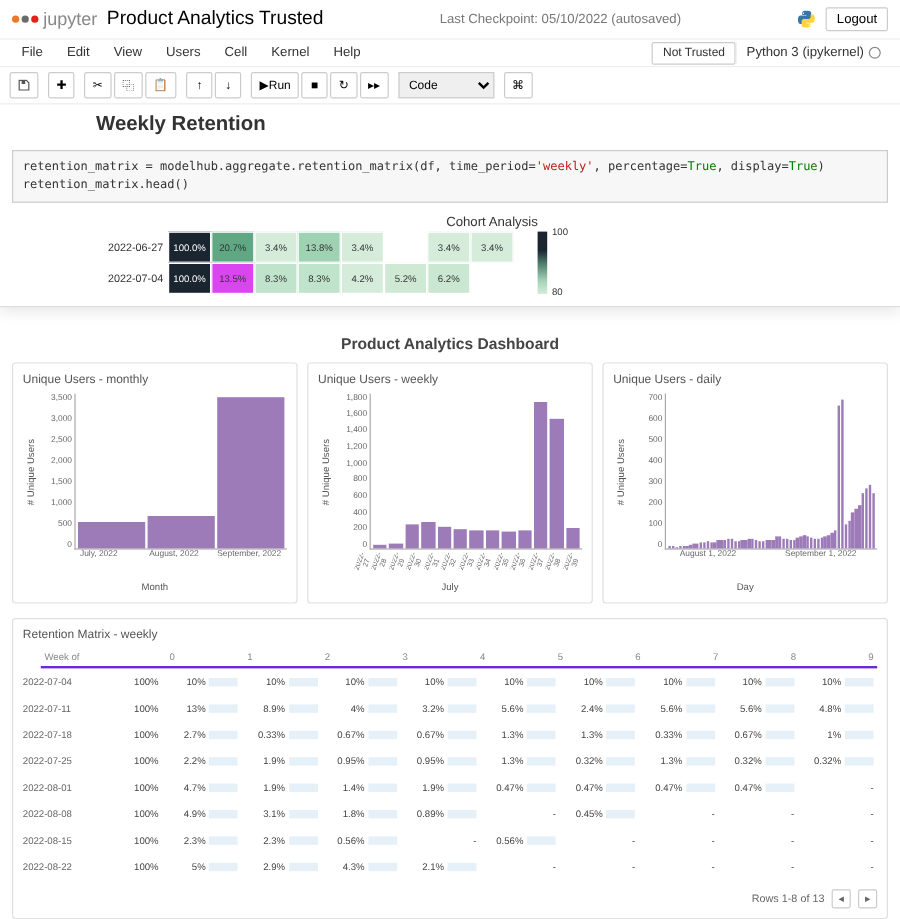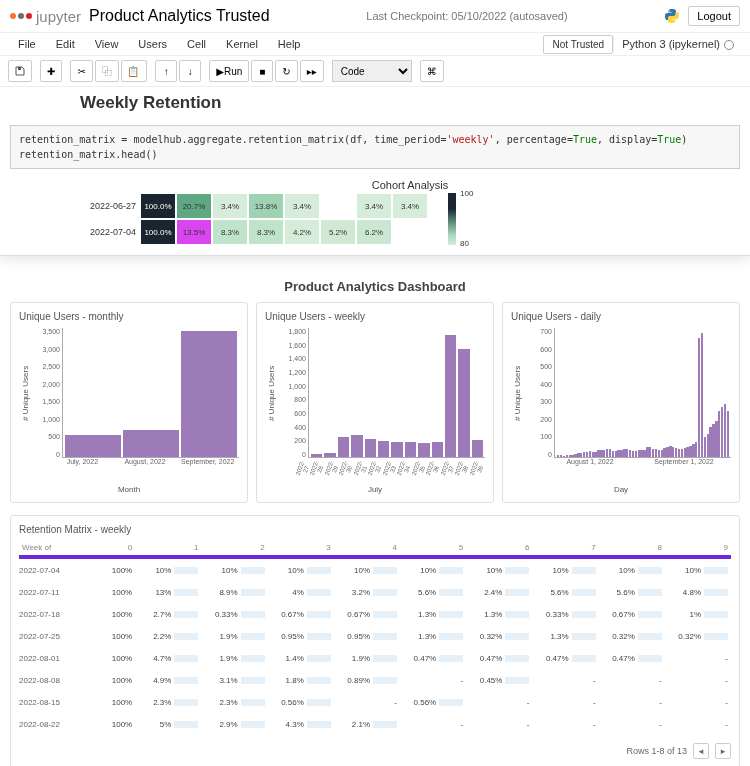--- a/index.html
+++ b/index.html
@@ -60,21 +60,21 @@
   .bar{background:#9c7bb8;flex:1;}
   .x-axis{height:25px;display:flex;font-size:7px;color:#666;padding-left:32px;}
   .x-tick{flex:1;text-align:center;overflow:hidden;}
   .x-tick.rot{writing-mode:vertical-rl;transform:rotate(200deg);height:22px;font-size:6px;}
   .x-label{text-align:center;font-size:8px;color:#555;padding-top:2px;}
   
   
   .retention-card{border:1px solid #e0e0e0;border-radius:3px;padding:8px;}
   .ret-title{font-size:10px;color:#555;margin-bottom:8px;}
   .ret-table{width:100%;}
-  .ret-head{display:flex;font-size:8px;color:#888;border-bottom:4px solid #6d28d9;padding-bottom:3px;}
+  .ret-head{display:flex;font-size:8px;color:#888;border-bottom:2px solid #6d28d9;padding-bottom:3px;margin-left:15px;}
   .ret-hcell{flex:1;text-align:right;padding:0 3px;}
   .ret-hcell.first{flex:0 0 50px;text-align:left;}
   .ret-row{display:flex;align-items:center;height:22px;font-size:8px;}
   .ret-date{flex:0 0 50px;color:#666;}
   .ret-cell{flex:1;display:flex;align-items:center;justify-content:flex-end;gap:3px;padding:0 3px;}
   .ret-val{min-width:22px;text-align:right;color:#444;}
   .ret-bar{width:24px;height:7px;background:#e6f0f8;position:relative;}
   .ret-bar-fill{height:100%;background:#3399e6;}
   .ret-footer{display:flex;justify-content:flex-end;align-items:center;gap:6px;font-size:9px;color:#666;padding-top:8px;}
   .ret-nav{border:1px solid #ccc;width:16px;height:16px;display:flex;align-items:center;justify-content:center;border-radius:2px;}

